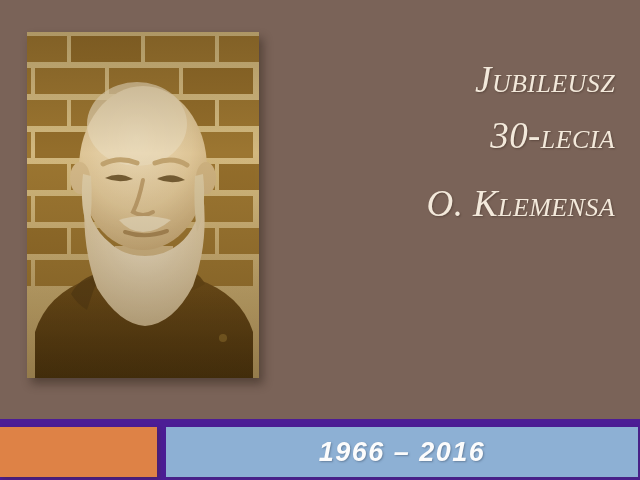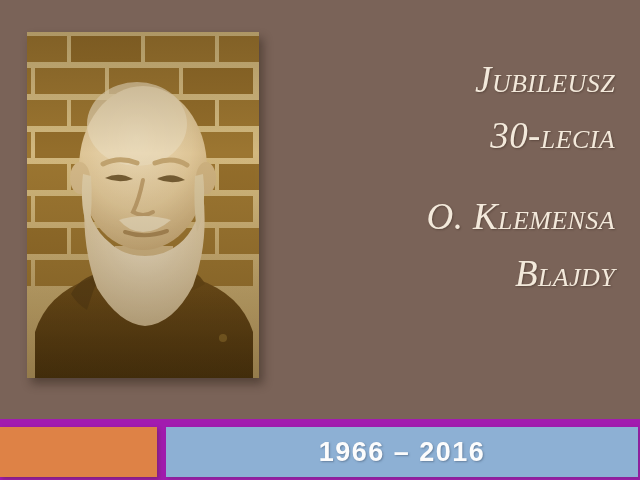--- a/index.html
+++ b/index.html
@@ -5,21 +5,21 @@
   html, body {
     margin: 0;
     padding: 0;
     background: #ffffff;
   }
   .slide {
     position: relative;
     width: 640px;
     height: 480px;
     overflow: hidden;
-    background: #a21caf;
+    background: #4c1d95;
     font-family: "Liberation Serif", "DejaVu Serif", serif;
   }
 
   
   .canvas {
     position: absolute;
     left: 0; top: 0;
     width: 640px;
     height: 419px;
     background: #7A6358;
@@ -56,21 +56,21 @@
     font-weight: 400;
     letter-spacing: 0.4px;
   }
   .title-block p {
     margin: 0;
     font-size: 37px;
     line-height: 1.52;
     text-shadow: 1px 1px 2px rgba(40,26,18,0.35);
   }
   .title-block p.para2 {
-    margin-top: 25px;
+    margin-top: 12px;
   }
 
   
   .accent-orange {
     position: absolute;
     left: 0;
     top: 427px;
     width: 157px;
     height: 50px;
     background: #DE8246;
@@ -83,20 +83,21 @@
     width: 472px;
     height: 50px;
     background: #8DB0D4;
     display: flex;
     align-items: center;
     justify-content: center;
     box-shadow: 2px 2px 4px rgba(60,60,70,0.25);
   }
   .date-bar .date-text {
     font-family: "Liberation Sans", "DejaVu Sans", sans-serif;
+    font-style: italic;
     font-weight: bold;
     font-size: 27px;
     color: #FCFCFC;
     letter-spacing: 1.5px;
     text-shadow: 1px 1px 2px rgba(70,90,115,0.55);
   }
 </style>
 </head>
 <body>
 
@@ -223,21 +224,20 @@
         <rect x="0" y="0" width="232" height="346" fill="#a87c2a" opacity="0.16"></rect>
         <rect x="0" y="0" width="232" height="346" fill="url(#vig)"></rect>
       </svg>
     </div>
   </div>
 
   <div class="title-block">
     <p class="para1">Jubileusz</p>
     <p class="para1">30-lecia</p>
     <p class="para2">O. Klemensa</p>
-    <p>Blajdy</p>
   </div>
 
   <div class="accent-orange"></div>
 
   <div class="date-bar">
     <span class="date-text">1966 – 2016</span>
   </div>
 
 </div>
 

